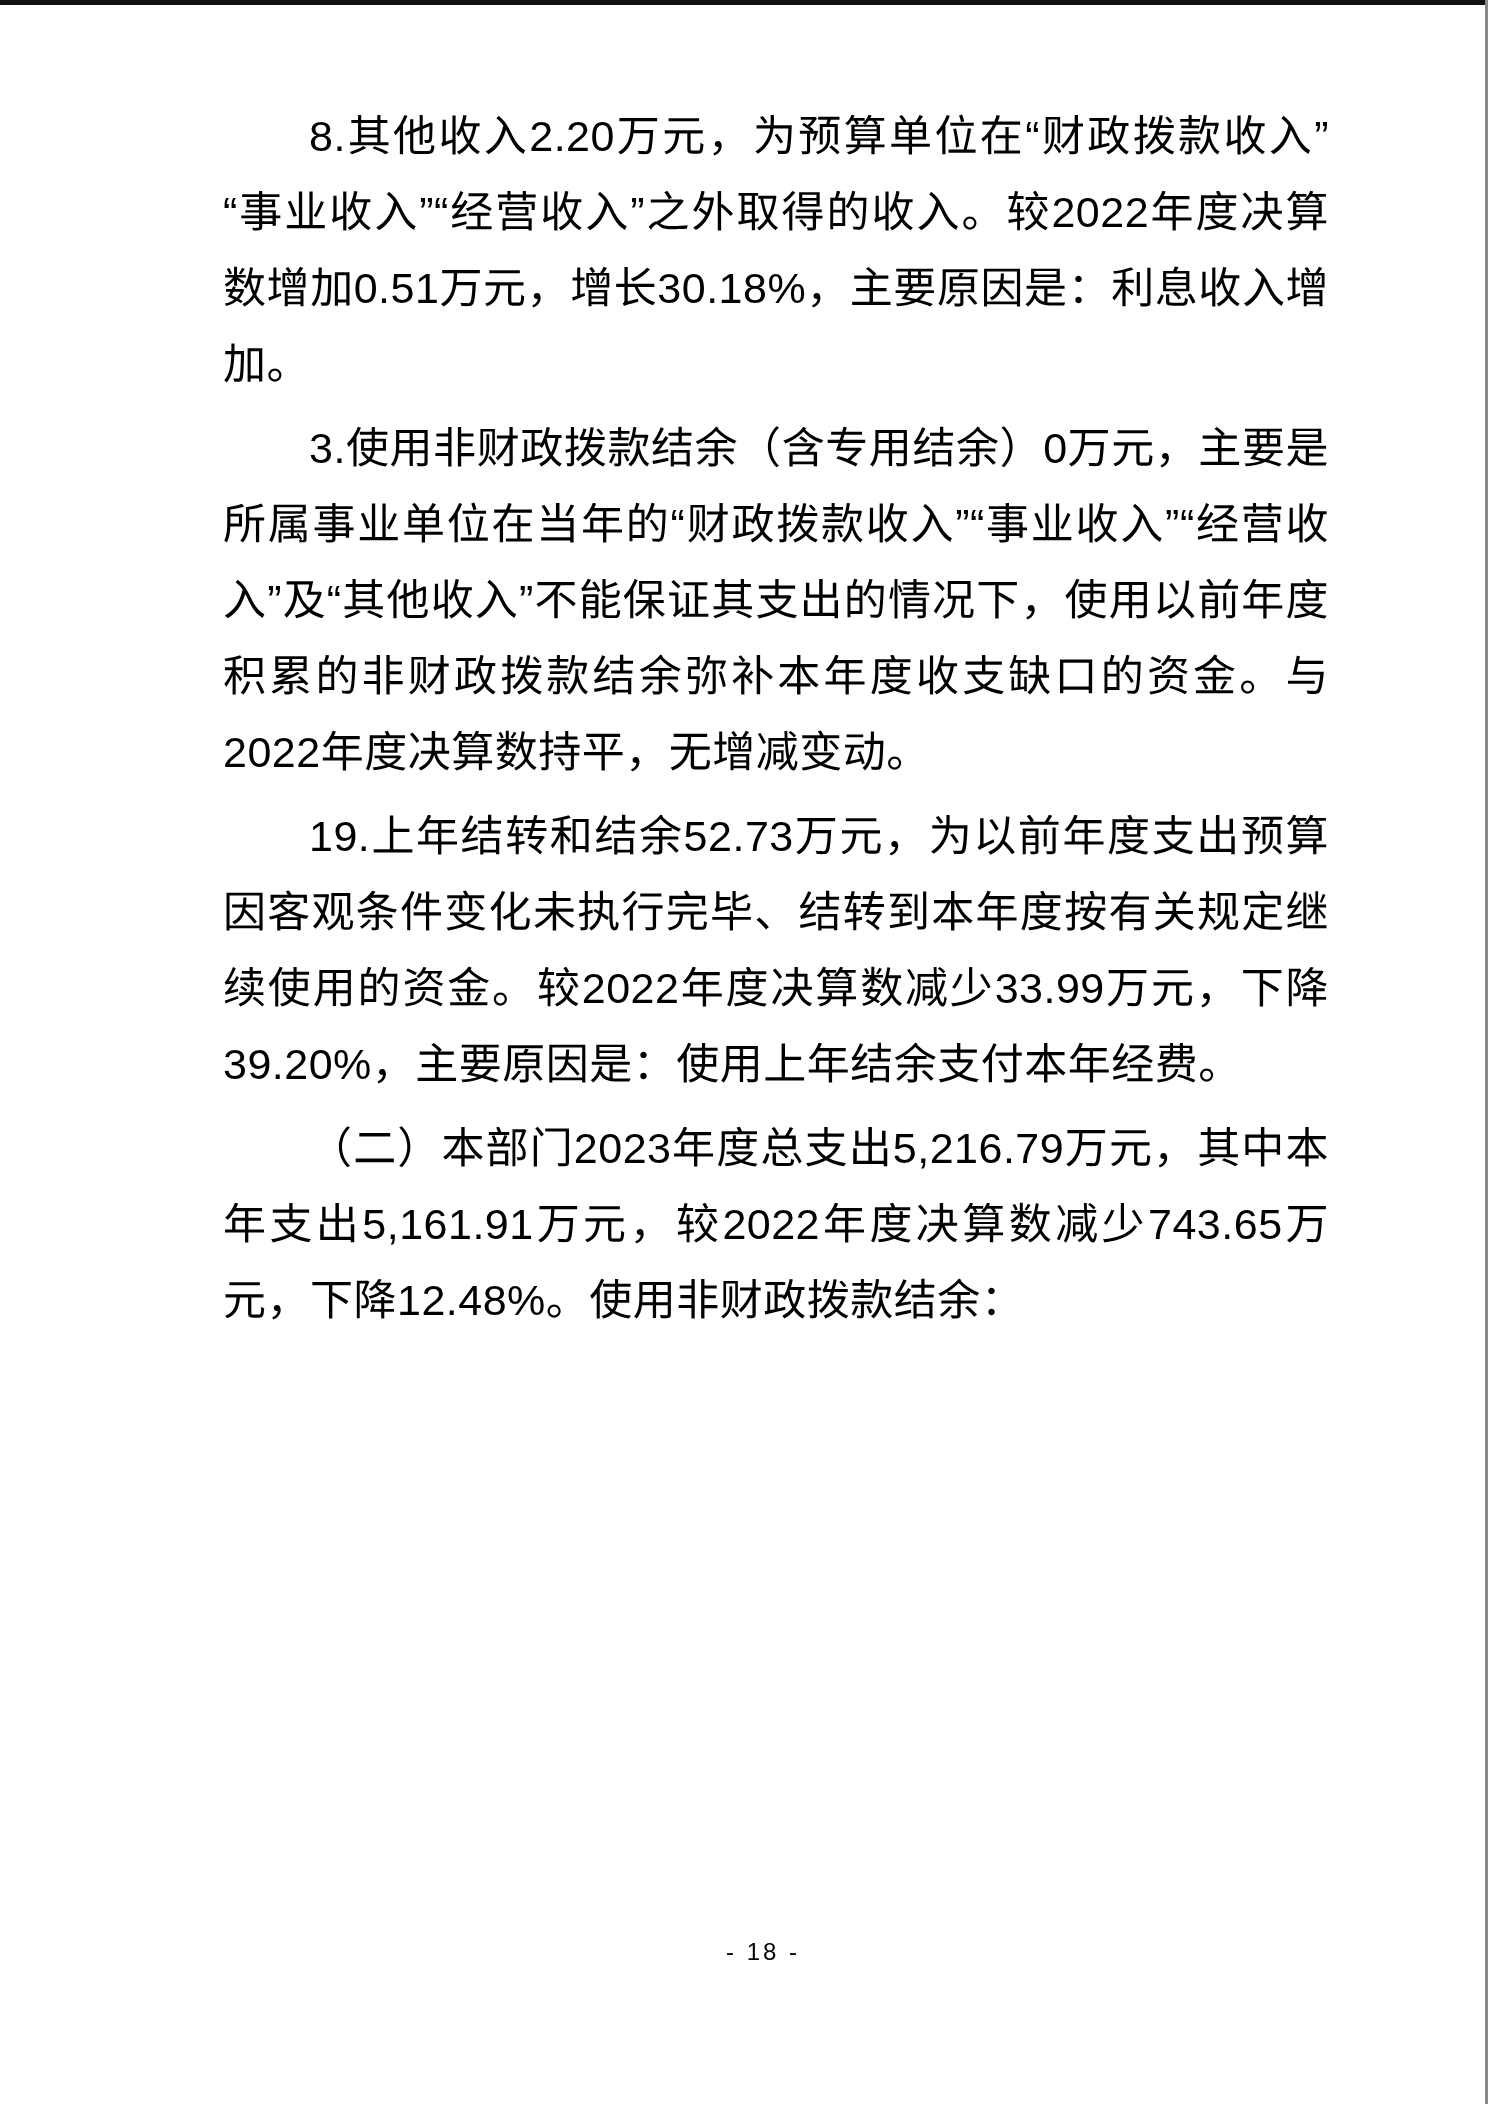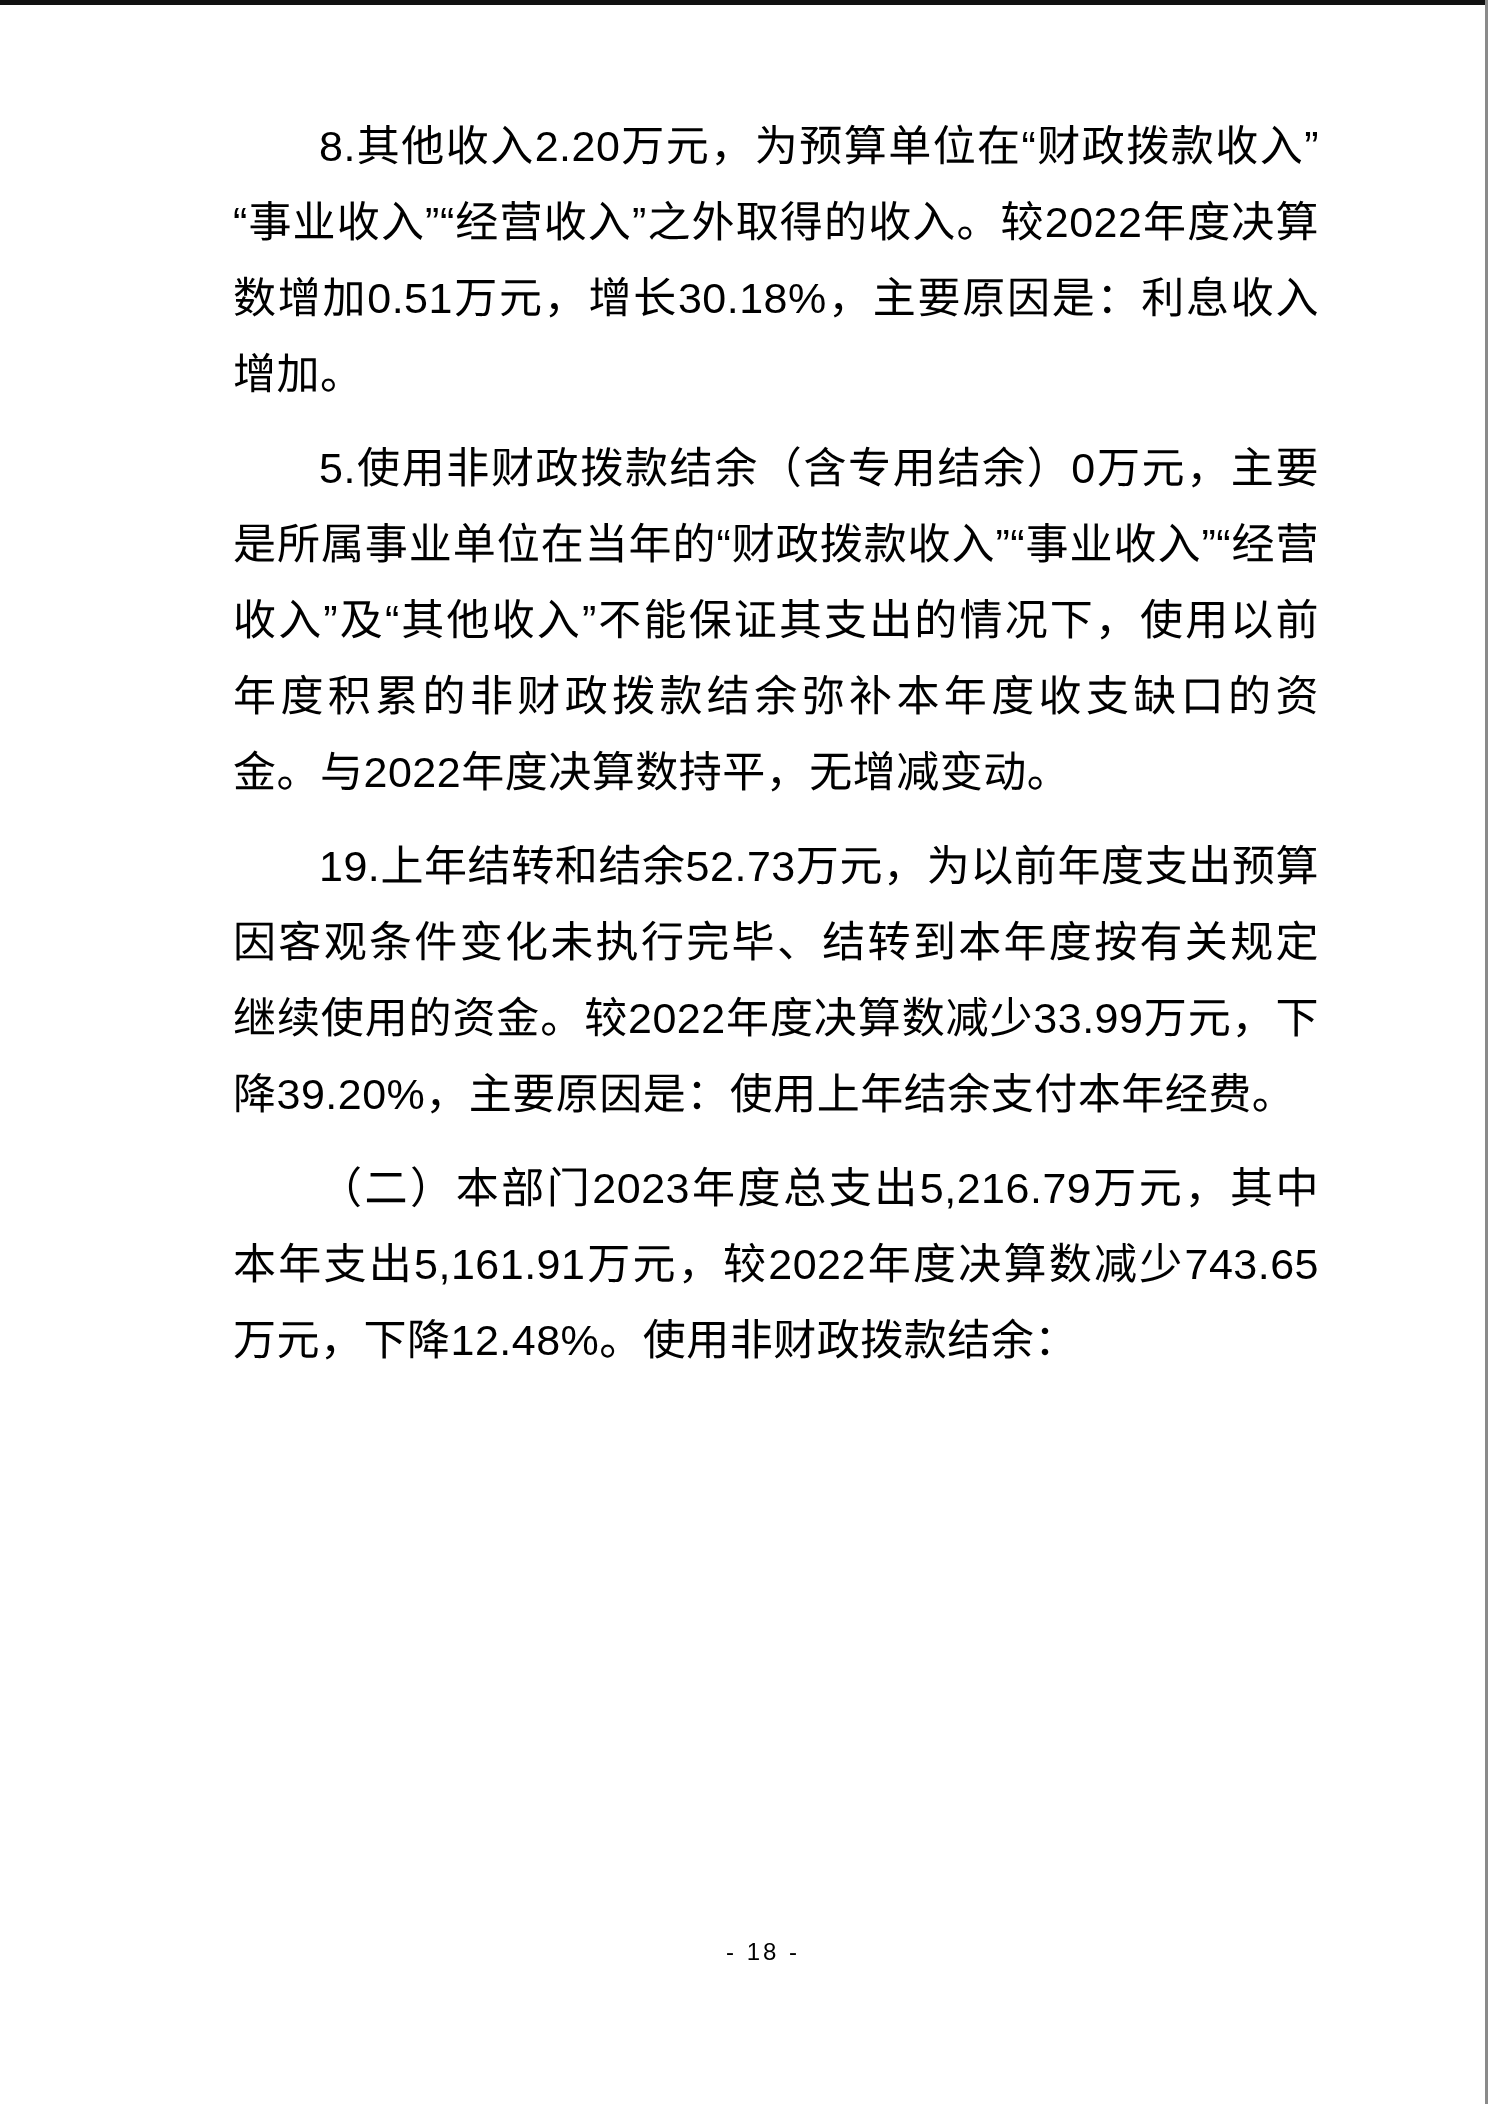--- a/index.html
+++ b/index.html
@@ -36,21 +36,21 @@
     left: 215px;
     top: 90px;
     width: 1122px;
     font-size: 43px;
     line-height: 76px;
     text-align: justify;
     color: #000000;
     letter-spacing: 0.5px;
   }
   .doc-body p {
-    margin: 18px;
+    margin: 8px;
     padding: 0;
     text-indent: 2em;
   }
   .page-number {
     position: absolute;
     left: 0;
     top: 1932px;
     width: 1488px;
     text-align: center;
     font-size: 24px;
@@ -61,18 +61,18 @@
   }
 </style>
 </head>
 <body>
 
 <div class="scan-border-top"></div>
 <div class="scan-border-right"></div>
 
 <main class="doc-body">
   <p>8.其他收入2.20万元，为预算单位在“财政拨款收入”“事业收入”“经营收入”之外取得的收入。较2022年度决算数增加0.51万元，增长30.18%，主要原因是：利息收入增加。</p>
-  <p>5.使用非财政拨款结余（含专用结余）0万元，主要是所属事业单位在当年的“财政拨款收入”“事业收入”“经营收入”及“其他收入”不能保证其支出的情况下，使用以前年度积累的非财政拨款结余弥补本年度收支缺口的资金。与2022年度决算数持平，无增减变动。</p>
+  <p>3.使用非财政拨款结余（含专用结余）0万元，主要是所属事业单位在当年的“财政拨款收入”“事业收入”“经营收入”及“其他收入”不能保证其支出的情况下，使用以前年度积累的非财政拨款结余弥补本年度收支缺口的资金。与2022年度决算数持平，无增减变动。</p>
   <p>19.上年结转和结余52.73万元，为以前年度支出预算因客观条件变化未执行完毕、结转到本年度按有关规定继续使用的资金。较2022年度决算数减少33.99万元，下降39.20%，主要原因是：使用上年结余支付本年经费。</p>
   <p>（二）本部门2023年度总支出5,216.79万元，其中本年支出5,161.91万元，较2022年度决算数减少743.65万元，下降12.48%。使用非财政拨款结余：</p>
 </main>
 
 <div class="page-number">- 18 -</div>
 
 </body></html>

